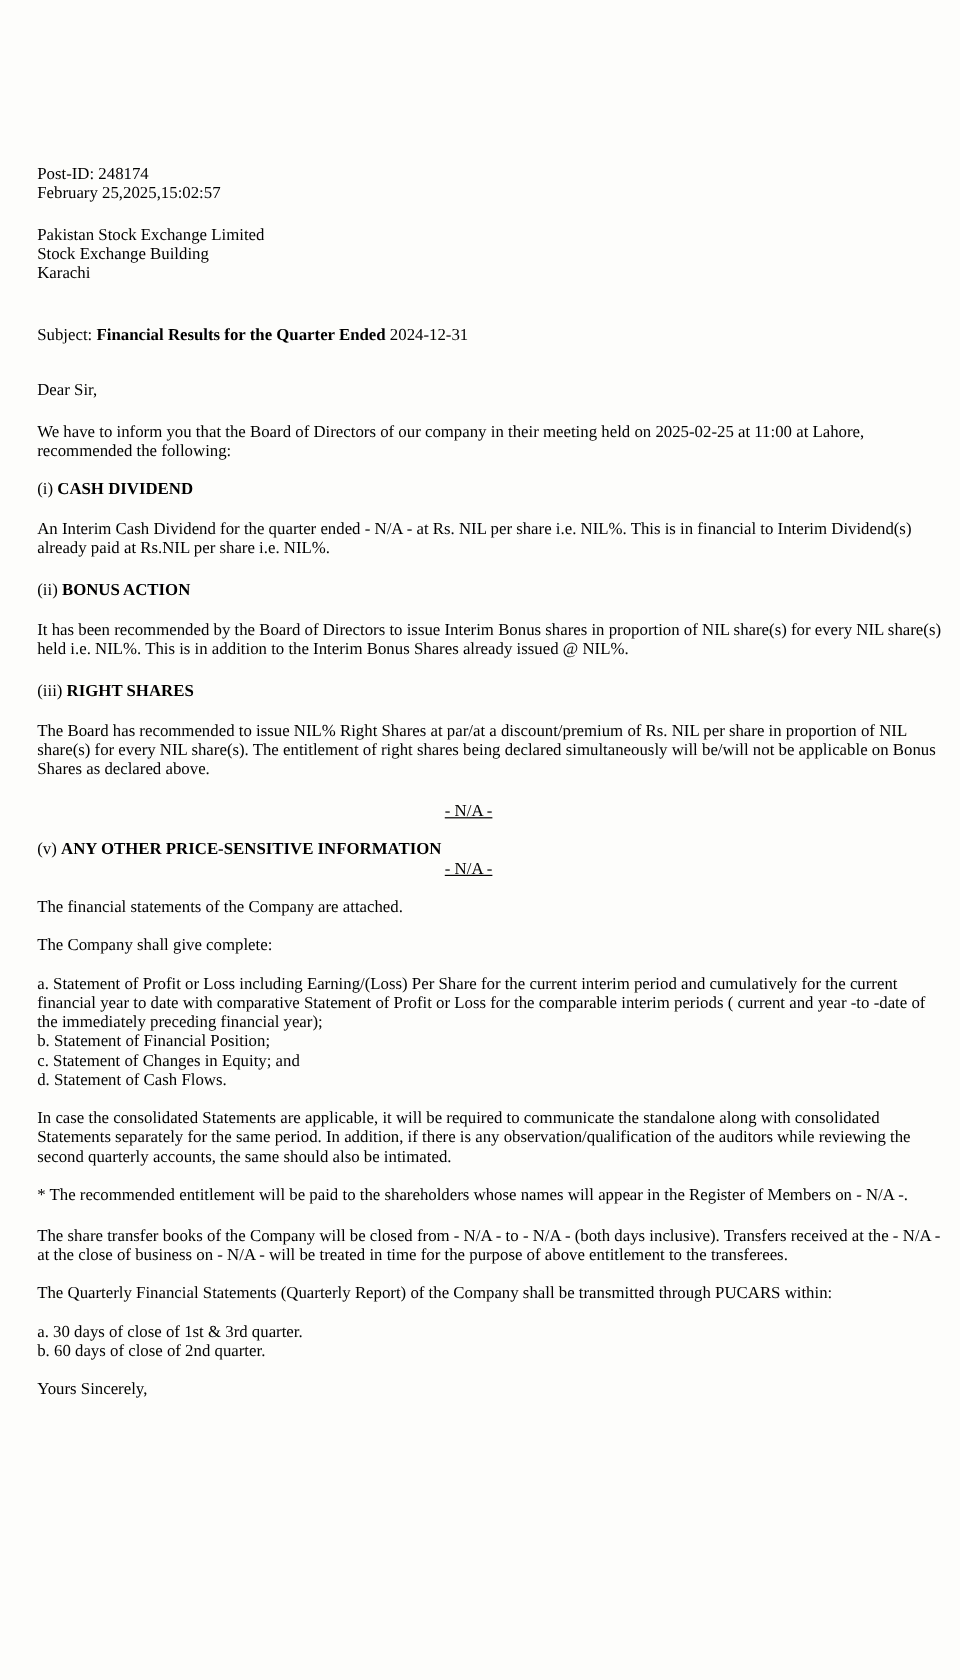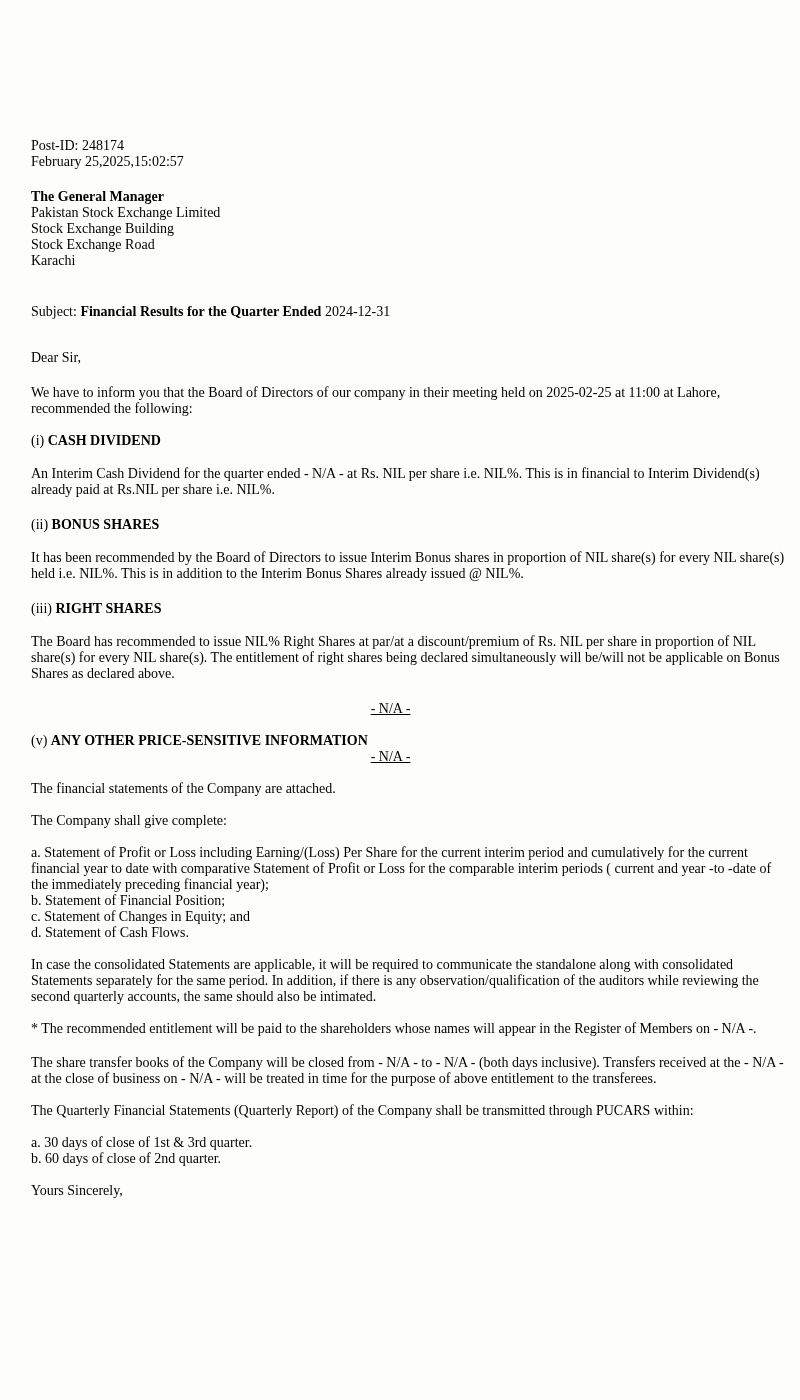--- a/index.html
+++ b/index.html
@@ -34,37 +34,35 @@
 <body>
 
 <div class="page">
 
   <div class="meta">
     <div class="line">Post-ID: 248174</div>
     <div class="line">February 25,2025,15:02:57</div>
   </div>
 
   <div class="address">
-    <div class="line bold">The General Manager</div>
     <div class="line">Pakistan Stock Exchange Limited</div>
     <div class="line">Stock Exchange Building</div>
-    <div class="line">Stock Exchange Road</div>
     <div class="line">Karachi</div>
   </div>
 
   <div class="subject"><span>Subject:</span> <span class="bold">Financial Results for the Quarter Ended</span> <span>2024-12-31</span></div>
 
   <div class="line salutation">Dear Sir,</div>
 
   <div class="para intro">We have to inform you that the Board of Directors of our company in their meeting held on 2025-02-25 at 11:00 at Lahore, recommended the following:</div>
 
   <div class="sec-head sec-head-gap"><span>(i)</span> <span class="bold">CASH DIVIDEND</span></div>
   <div class="sec-body">An Interim Cash Dividend for the quarter ended - N/A - at Rs. NIL per share i.e. NIL%. This is in financial to Interim Dividend(s) already paid at Rs.NIL per share i.e. NIL%.</div>
 
-  <div class="sec-head sec-head-gap"><span>(ii)</span> <span class="bold">BONUS SHARES</span></div>
+  <div class="sec-head sec-head-gap"><span>(ii)</span> <span class="bold">BONUS ACTION</span></div>
   <div class="sec-body">It has been recommended by the Board of Directors to issue Interim Bonus shares in proportion of NIL share(s) for every NIL share(s) held i.e. NIL%. This is in addition to the Interim Bonus Shares already issued @ NIL%.</div>
 
   <div class="sec-head sec-head-gap"><span>(iii)</span> <span class="bold">RIGHT SHARES</span></div>
   <div class="sec-body">The Board has recommended to issue NIL% Right Shares at par/at a discount/premium of Rs. NIL per share in proportion of NIL share(s) for every NIL share(s). The entitlement of right shares being declared simultaneously will be/will not be applicable on Bonus Shares as declared above.</div>
 
   <div class="na-line">- N/A -</div>
 
   <div class="sec-head"><span>(v)</span> <span class="bold">ANY OTHER PRICE-SENSITIVE INFORMATION</span></div>
   <div class="na-line">- N/A -</div>
 

